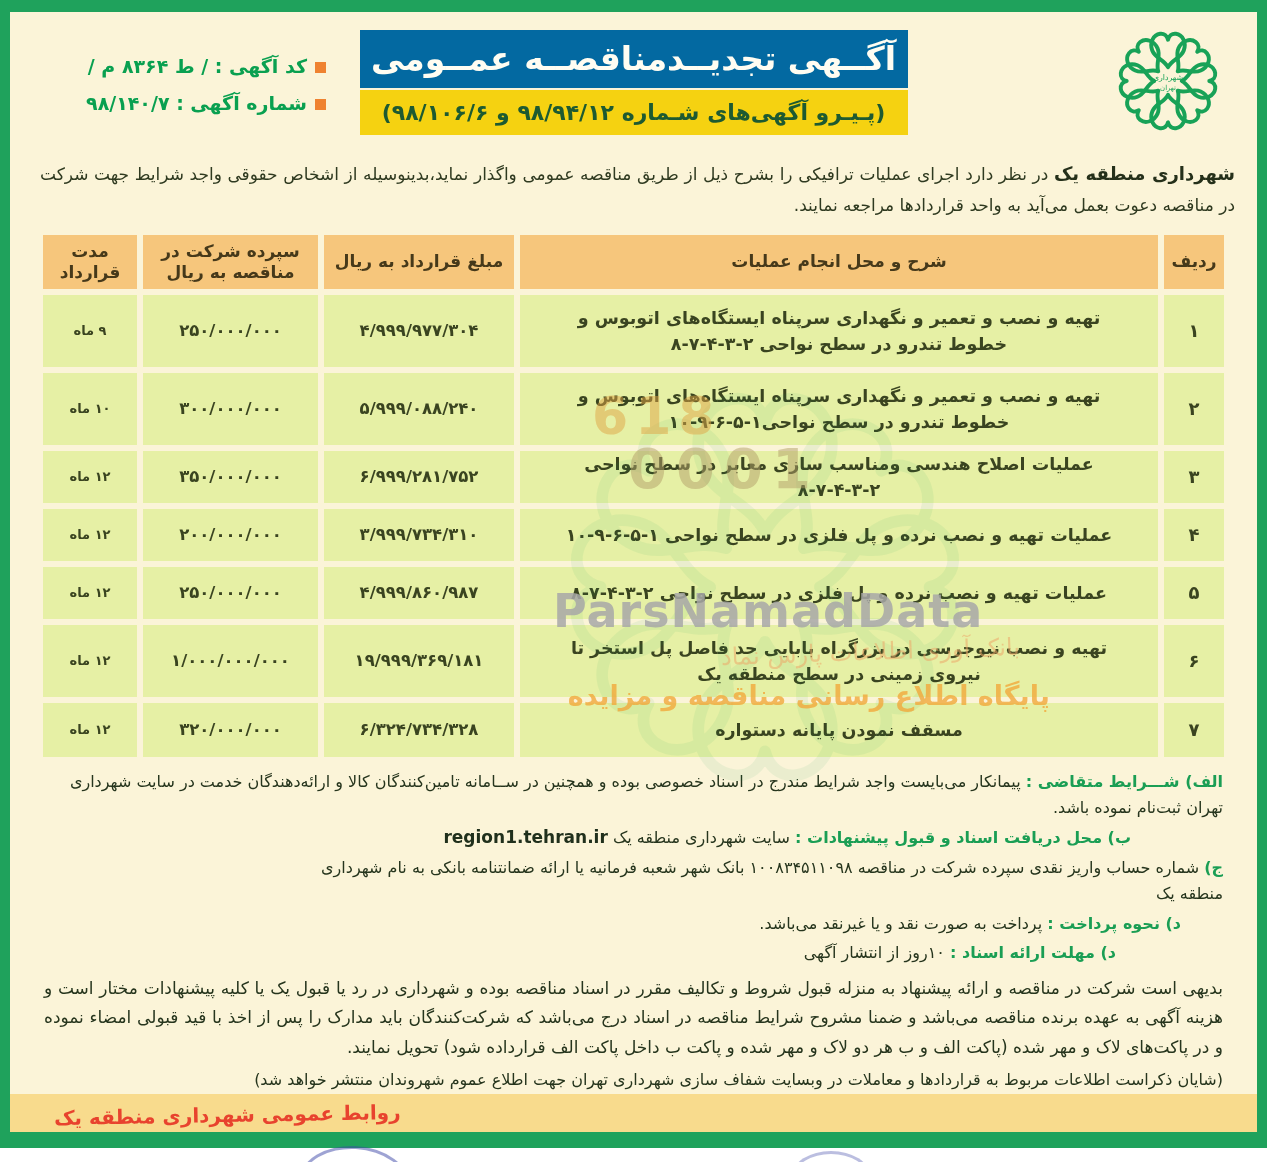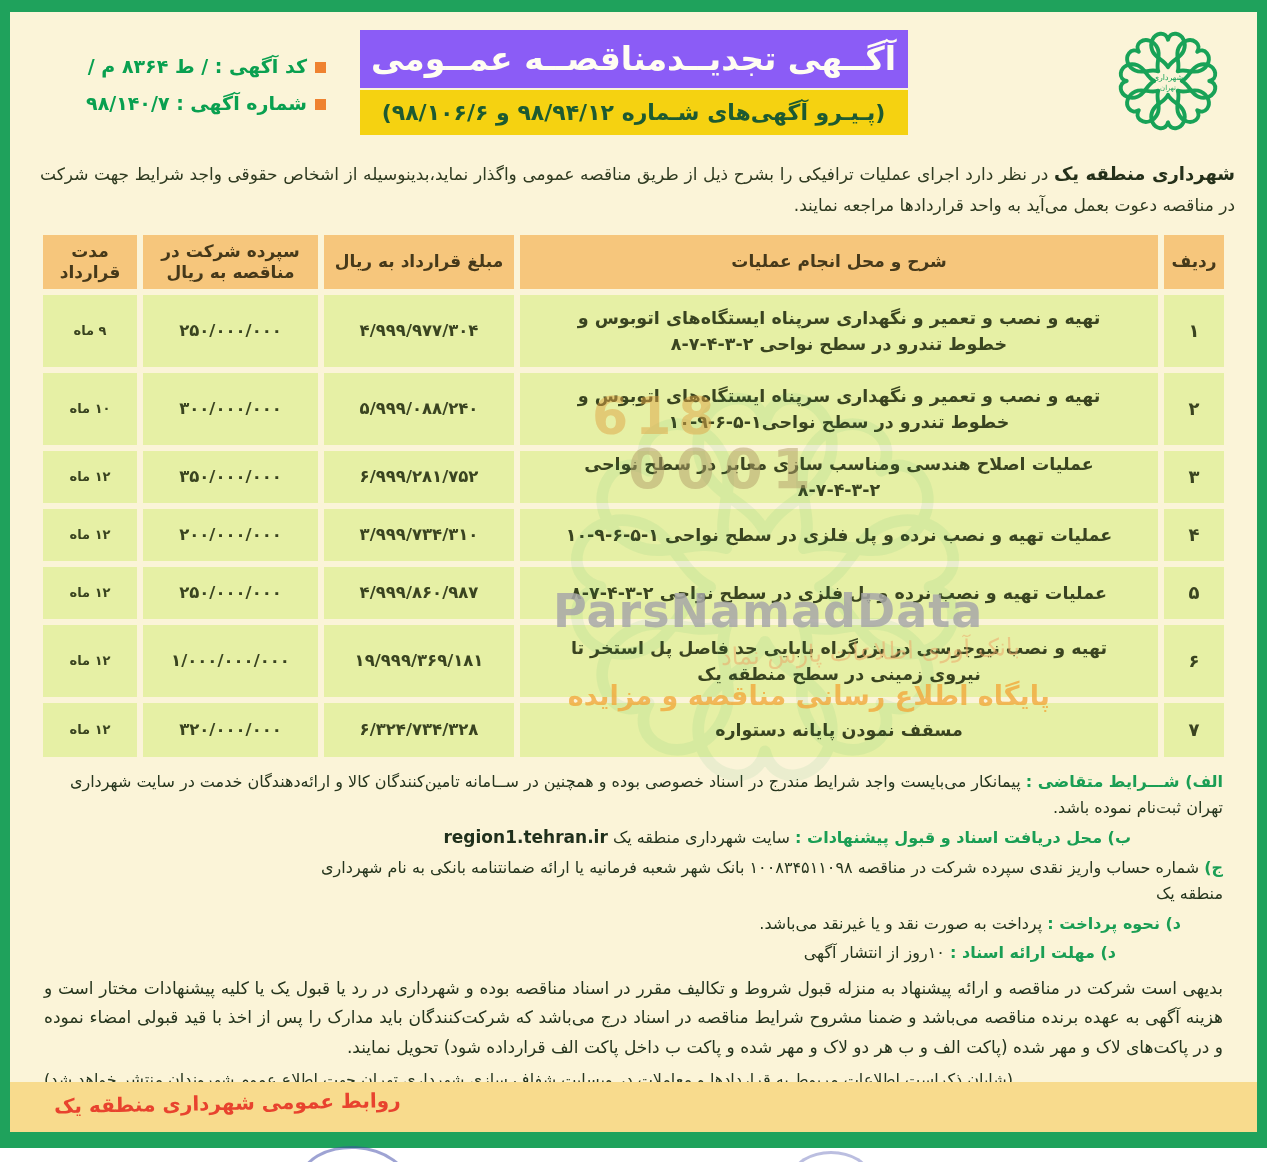--- a/index.html
+++ b/index.html
@@ -6,21 +6,21 @@
   .page{position:relative;width:1267px;height:1162px;overflow:hidden;background:#ffffff;
         font-family:"DejaVu Sans",sans-serif;}
   .frame{position:absolute;left:0;top:0;right:0;bottom:14px;background:#fbf4d8;
          border:solid #1fa25c;border-width:12px 10px 16px 10px;direction:rtl;box-sizing:border-box;}
 
   
   .doc-header{position:relative;height:128px;margin-top:6px;}
   .logo{position:absolute;right:28px;top:4px;width:122px;height:118px;}
   .petal{fill:none;stroke:#18a257;stroke-width:4;stroke-linejoin:round;}
   .banners{position:absolute;left:50%;transform:translateX(-50%);top:12px;width:548px;}
-  .banner-red{background:#8b5cf6;color:#fffdf2;font-weight:bold;font-size:33px;text-align:center;
+  .banner-red{background:#0369a1;color:#fffdf2;font-weight:bold;font-size:33px;text-align:center;
               height:58px;line-height:58px;letter-spacing:1px;}
   .banner-yellow{background:#f5d211;color:#1d5a31;font-weight:bold;font-size:22px;text-align:center;
               height:45px;line-height:45px;margin-top:2px;}
   .codes{position:absolute;left:16px;top:30px;width:300px;text-align:right;color:#09a050;
          font-weight:bold;font-size:19px;line-height:1.95;}
   .bullet{display:inline-block;width:11px;height:11px;background:#ef8230;margin-left:8px;vertical-align:middle;}
 
   
   .intro{margin:12px 22px 0 30px;font-size:17px;line-height:1.8;color:#2f3a20;text-align:justify;}
   .intro b{font-size:18px;color:#25301a;}
@@ -41,24 +41,24 @@
   
   .conditions{margin:12px 34px 0 34px;font-size:16px;color:#26351d;line-height:1.6;}
   .conditions p{margin:0 0 4px 0;}
   .green-lbl{color:#1a9e54;font-weight:bold;}
   .line-b{padding-right:92px;}
   .line-c{padding-left:260px;}
   .line-d1{padding-right:42px;}
   .line-d2{padding-right:107px;}
   .url{direction:ltr;unicode-bidi:embed;font-weight:bold;color:#20301c;font-size:17px;}
   .closing{font-size:17px;line-height:1.75;text-align:justify;margin-top:8px !important;}
-  .note{text-align:left;margin-top:2px !important;}
-
-  
-  .footer-band{position:absolute;left:0;right:0;bottom:0;height:50px;background:#f8db8d;}
+  .note{text-align:right;margin-top:2px !important;}
+
+  
+  .footer-band{position:absolute;left:0;right:0;bottom:0;height:38px;background:#f8db8d;}
   .footer-sig{position:absolute;left:44px;top:9px;color:#e8432e;font-weight:bold;font-size:20px;
               transform:rotate(-1deg);}
 
   
   .wm{position:absolute;pointer-events:none;z-index:30;}
   .wm-ghost{left:530px;top:352px;width:470px;height:470px;opacity:.07;}
   .wm-ghost .petal{stroke-width:3;}
   .wm-618{left:592px;top:386px;font-size:52px;font-weight:bold;color:#e0a546;opacity:.5;letter-spacing:7px;}
   .wm-0001{left:628px;top:436px;font-size:56px;font-weight:bold;color:#b3a06a;opacity:.5;letter-spacing:9px;}
   .wm-brand{left:553px;top:584px;font-size:46px;font-weight:bold;color:#a8a8a8;opacity:.85;letter-spacing:1px;}

